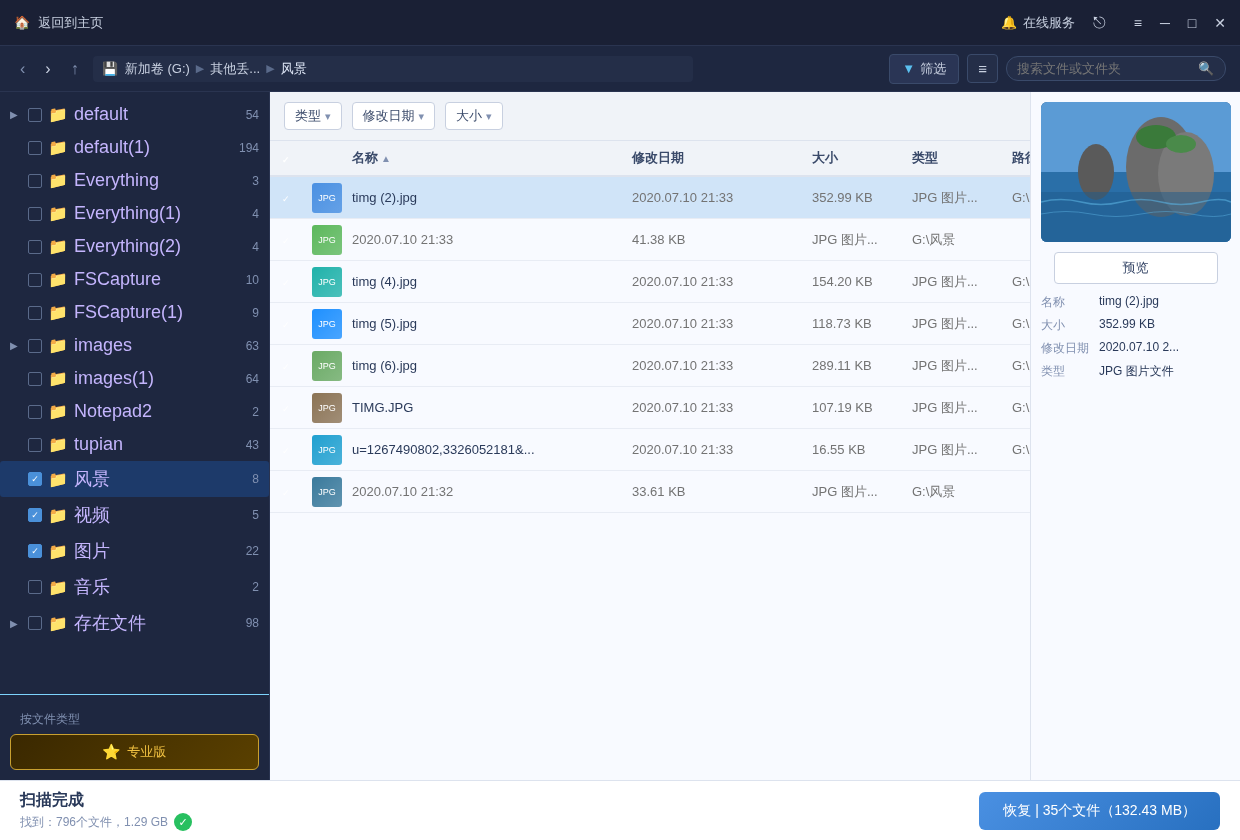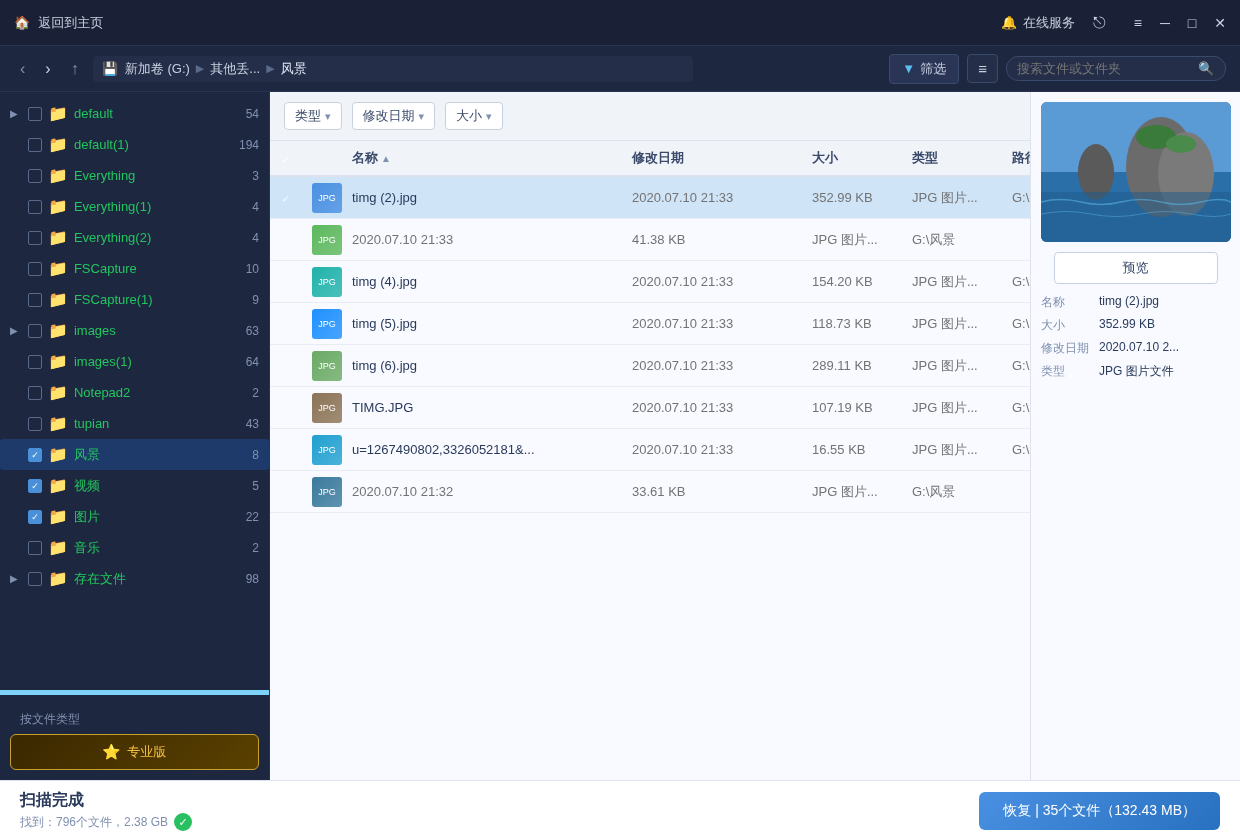--- a/index.html
+++ b/index.html
@@ -167,25 +167,25 @@
       background: #1e2740;
       flex-shrink: 0;
     }
     .sidebar-item .cb.checked {
       background: #4a90d9;
       border-color: #4a90d9;
     }
     .cb-check { color: white; font-size: 9px; }
     .folder-icon { font-size: 16px; }
     .folder-yellow { color: #f0b040; }
-    .item-label { flex: 1; color: #22c55e; font-size: 13px; }
+    .item-label { flex: 1; color: #c4b5fd; font-size: 18px; }
     .item-count { color: #8090b0; font-size: 12px; min-width: 24px; text-align: right; }
     .sidebar-footer {
       padding: 10px;
-      border-top: 5px solid #7dd3fc;
+      border-top: 1px solid #7dd3fc;
     }
     .file-type-label { color: #8090b0; font-size: 12px; padding: 6px 10px; }
     .pro-btn {
       width: 100%;
       background: linear-gradient(135deg, #3a2800, #5a4000);
       border: 1px solid #c8a030;
       border-radius: 6px;
       color: #f0c040;
       font-size: 13px;
       padding: 8px;
@@ -783,20 +783,20 @@
       <span class="meta-label">类型</span>
       <span class="meta-value">JPG 图片文件</span>
     </div>
   </div>
 </div>
 
 <div class="status-bar">
   <div class="status-text-area">
     <div class="scan-complete">扫描完成</div>
     <div class="scan-detail">
-      <span>找到：796个文件，2.38 GB</span>
+      <span>找到：796个文件，1.29 GB</span>
       <div class="check-circle">✓</div>
     </div>
   </div>
   <button class="recover-btn">
     <span>恢复 | 35个文件（132.43 MB）</span>
   </button>
 </div>
 
 </body></html>

